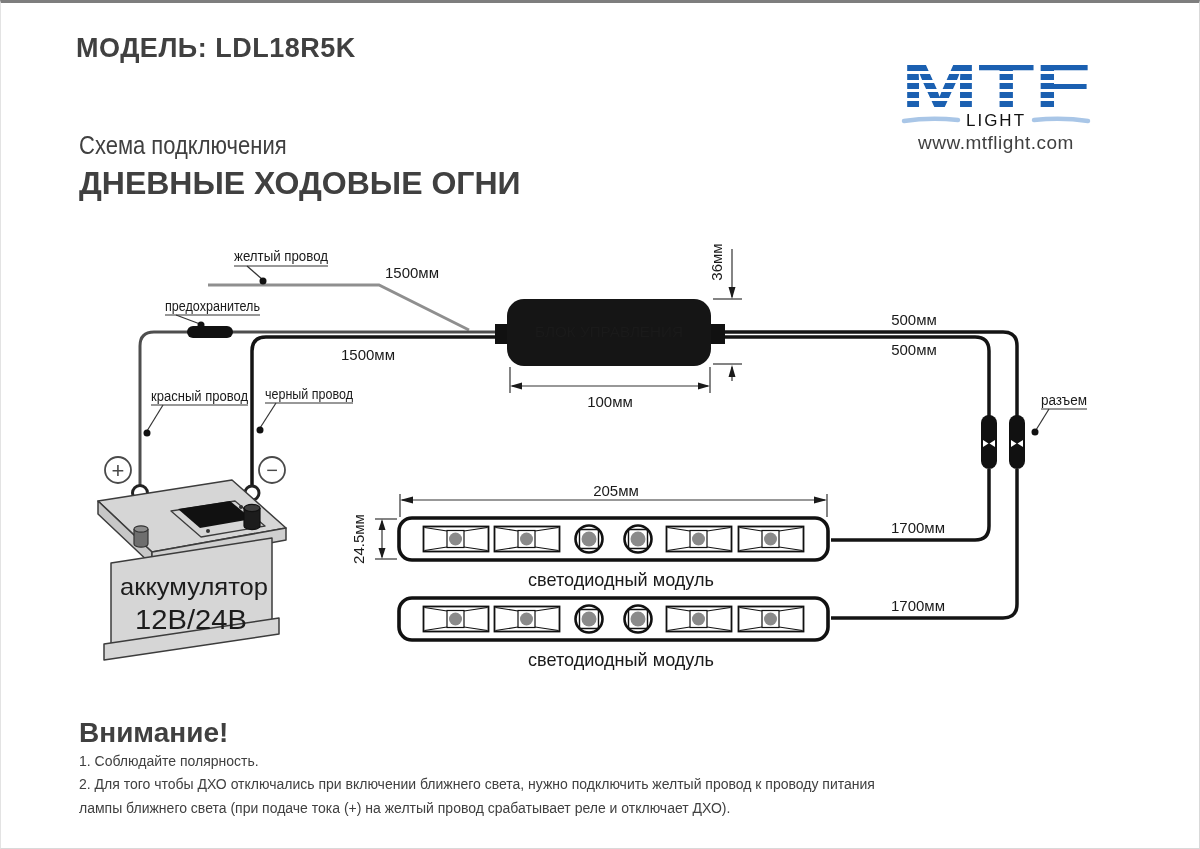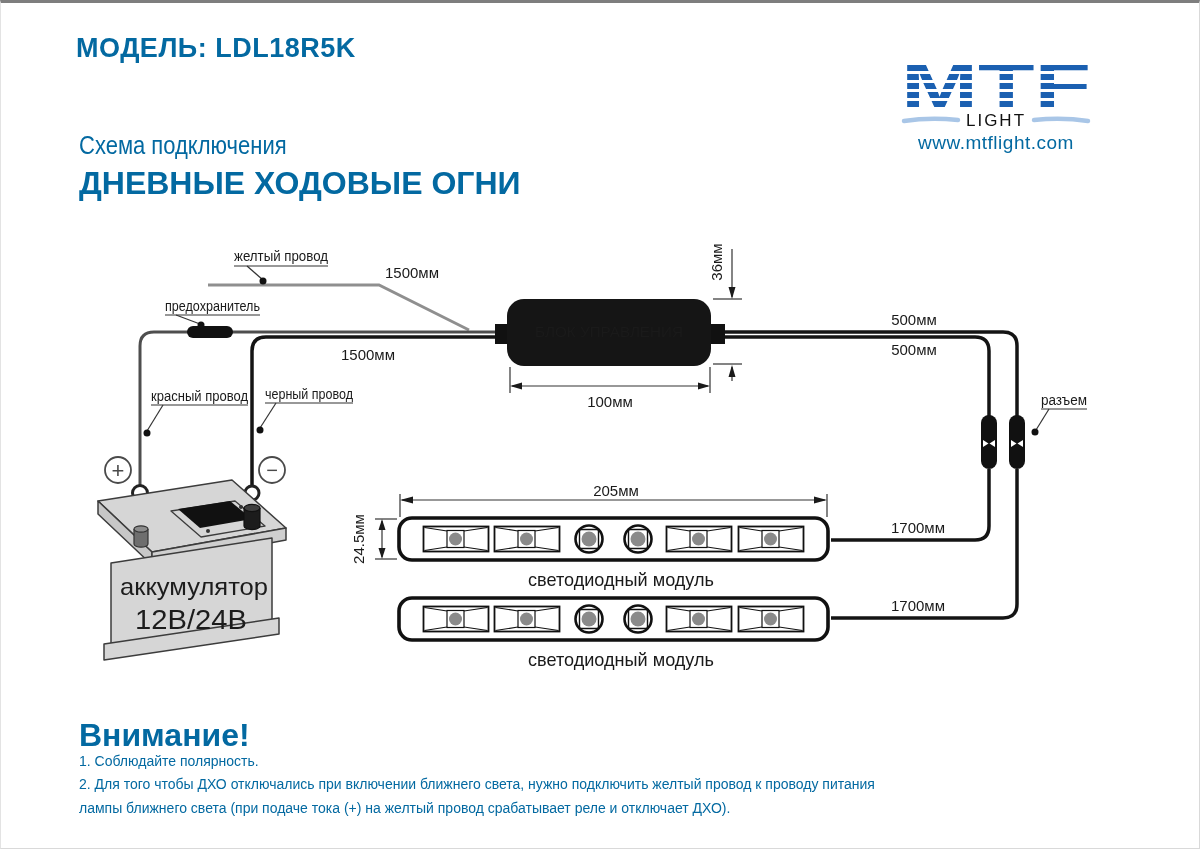--- a/index.html
+++ b/index.html
@@ -1,28 +1,28 @@
 <!DOCTYPE html>
 <html><head>
 <meta charset="utf-8">
 <style>
   html,body{margin:0;padding:0;background:#fff;}
   .page{
     position:relative;width:1200px;height:849px;background:#fff;
-    font-family:"Liberation Sans",sans-serif;color:#0369a1;overflow:hidden;
+    font-family:"Liberation Sans",sans-serif;color:#404040;overflow:hidden;
     border-top:3px solid #7e7e7e;box-sizing:border-box;
     border-left:1px solid #e3e3e3;border-right:1px solid #d9d9d9;border-bottom:1px solid #d9d9d9;
   }
   .abs{position:absolute;}
   .model-title{left:75px;top:30px;font-size:27px;font-weight:bold;letter-spacing:.5px;}
   .subtitle{left:78px;top:128px;font-size:25px;transform:scaleX(.88);transform-origin:left;white-space:nowrap;}
   .main-title{left:78px;top:162px;font-size:32px;font-weight:bold;white-space:nowrap;}
   .brand{left:897px;top:52px;width:196px;text-align:center;}
   .site{left:897px;top:129px;width:196px;text-align:center;font-size:19px;font-weight:normal;letter-spacing:.5px;}
-  .notes-title{left:78px;top:714px;font-size:32px;font-weight:bold;}
+  .notes-title{left:78px;top:714px;font-size:28px;font-weight:bold;}
   .note{left:78px;top:746px;font-size:14px;line-height:24px;white-space:nowrap;}
   .note2{top:769px;}
   .note3{top:793px;}
   svg text{font-family:"Liberation Sans",sans-serif;}
   .dim{font-size:15px;fill:#1a1a1a;}
   .callout{font-size:15.5px;fill:#1a1a1a;}
   .modlabel{font-size:19px;fill:#1a1a1a;}
 </style>
 </head>
 <body>

